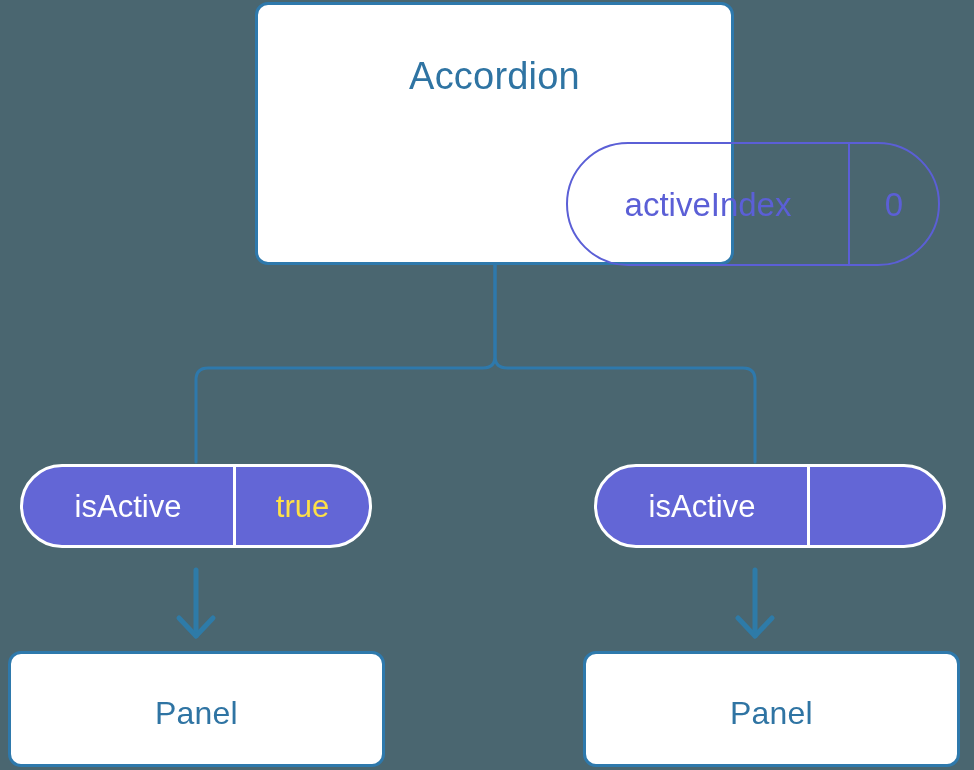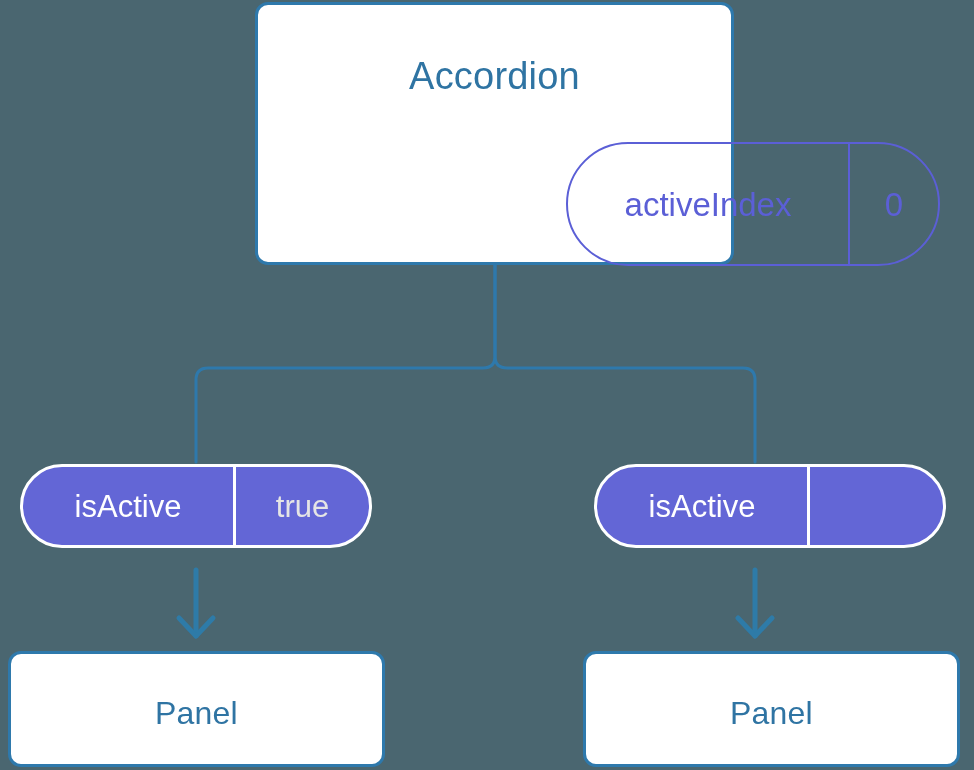--- a/index.html
+++ b/index.html
@@ -117,21 +117,21 @@
     height: 84px;
     top: 464px;
   }
   .pill-filled .pill-key {
     color: #ffffff;
     font-size: 31px;
     font-weight: 400;
     border-right: 3px solid #ffffff;
   }
   .pill-filled .pill-value {
-    color: #e5e5e5;
+    color: #fde047;
     font-size: 31px;
     font-weight: 400;
     flex: 1 1 auto;
   }
 
   #pill-left {
     left: 20px;
     width: 352px;
   }
   #pill-left .pill-key {

